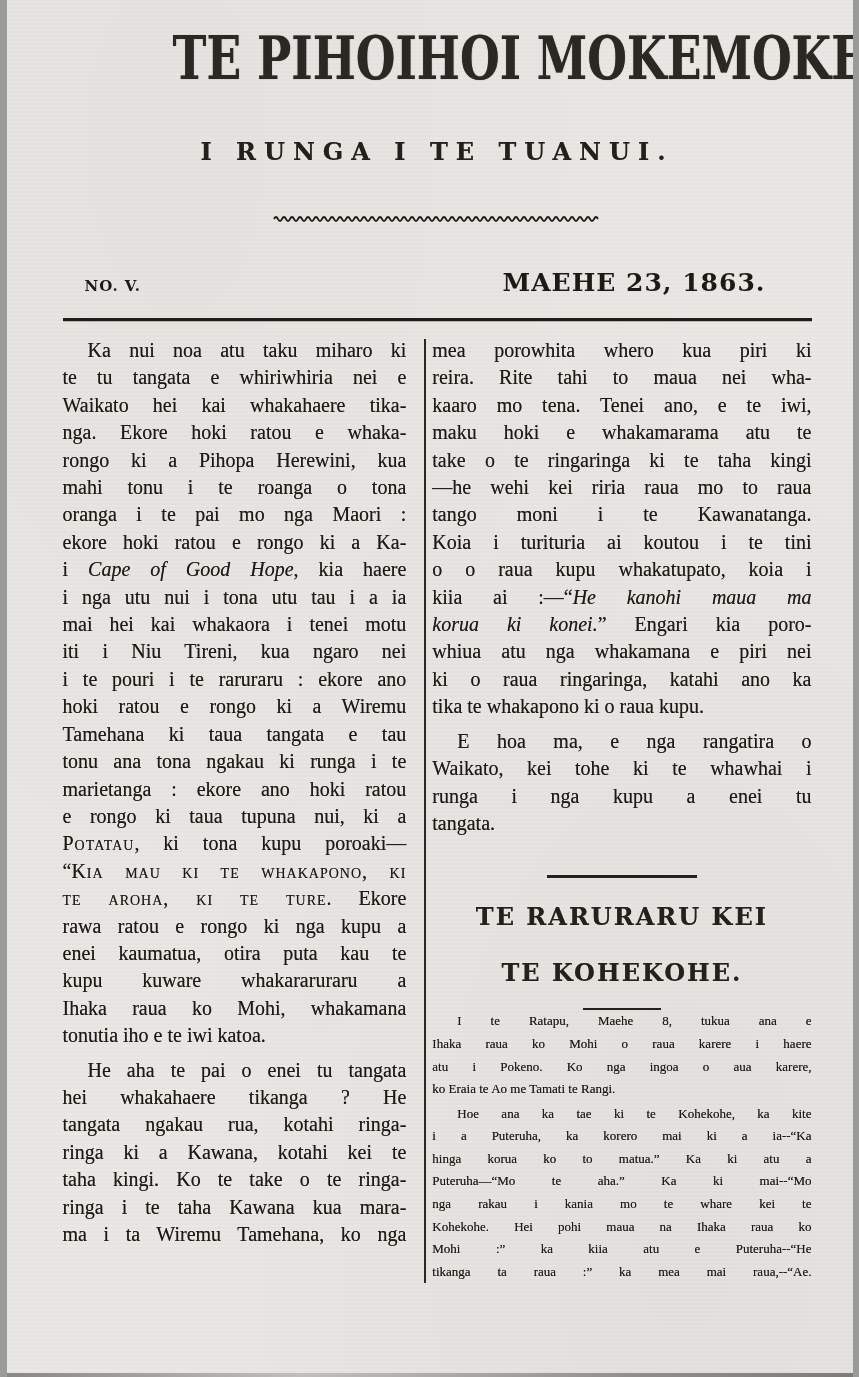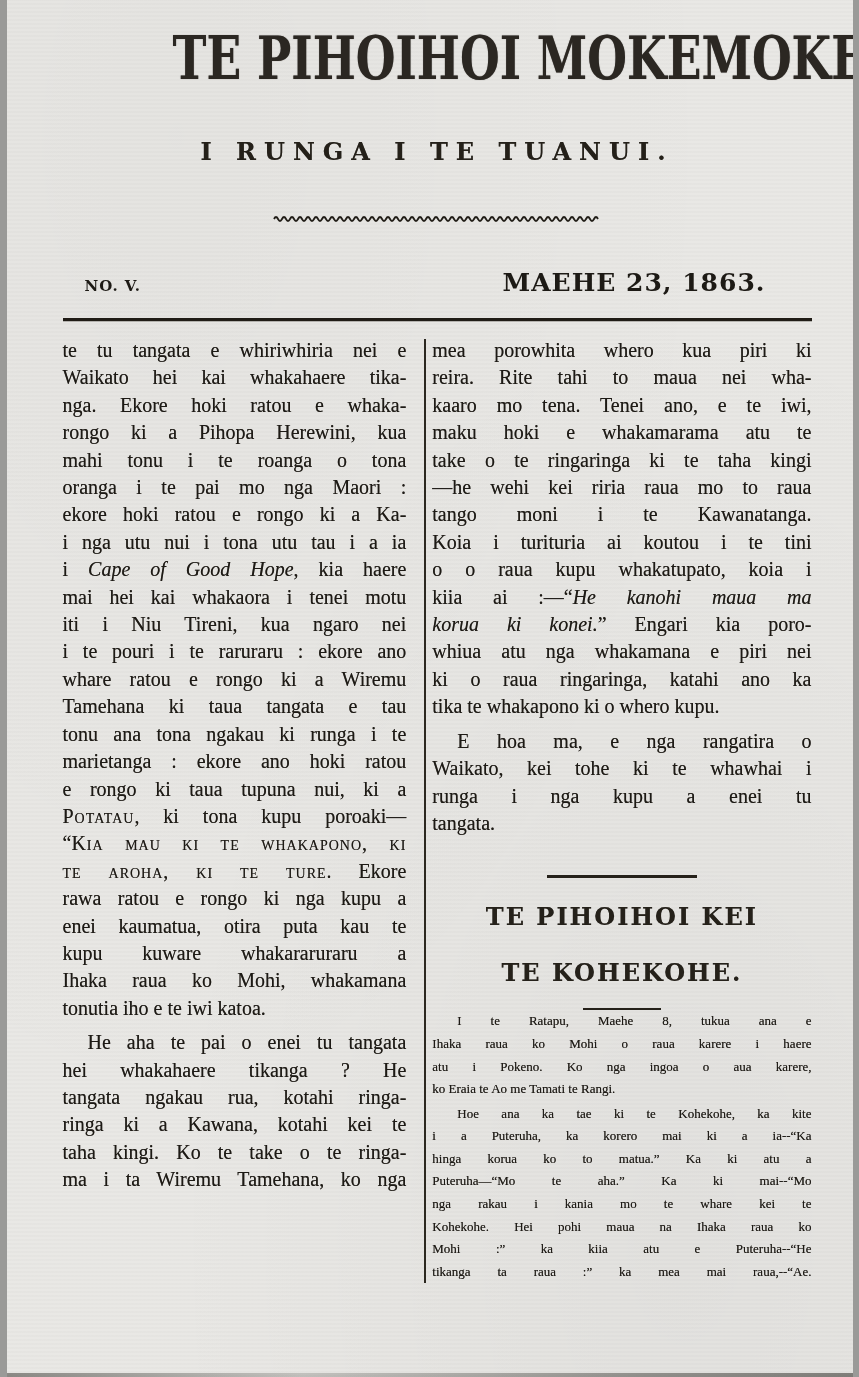--- a/index.html
+++ b/index.html
@@ -109,52 +109,54 @@
   <div class="issue-row">
     <span class="issue-no">NO. V.</span>
     <span class="issue-date">MAEHE 23, 1863.</span>
   </div>
 
   <div class="rule-top"></div>
 
   <div class="columns">
     <div class="col col-left plist">
         <div class="para">
+          <div class="line ind">Ka nui noa atu taku miharo ki</div>
           <div class="line">te tu tangata e whiriwhiria nei e</div>
           <div class="line">Waikato hei kai whakahaere tika-</div>
           <div class="line">nga.  Ekore hoki ratou e whaka-</div>
           <div class="line">rongo ki a Pihopa Herewini, kua</div>
           <div class="line">mahi tonu i te roanga o tona</div>
           <div class="line">oranga i te pai mo nga Maori :</div>
           <div class="line">ekore hoki ratou e rongo ki a Ka-</div>
+          <div class="line">i <i>Cape of Good Hope</i>, kia haere</div>
           <div class="line">i nga utu nui i tona utu tau i a ia</div>
-          <div class="line">i <i>Cape of Good Hope</i>, kia haere</div>
           <div class="line">mai hei kai whakaora i tenei motu</div>
           <div class="line">iti i Niu Tireni, kua ngaro nei</div>
           <div class="line">i te pouri i te raruraru : ekore ano</div>
-          <div class="line">whare ratou e rongo ki a Wiremu</div>
+          <div class="line">hoki ratou e rongo ki a Wiremu</div>
           <div class="line">Tamehana ki taua tangata e tau</div>
           <div class="line">tonu ana tona ngakau ki runga i te</div>
           <div class="line">marietanga : ekore ano hoki ratou</div>
           <div class="line">e rongo ki taua tupuna nui, ki a</div>
           <div class="line"><span class="sc">Potatau</span>, ki tona kupu poroaki—</div>
           <div class="line">“<span class="sc">Kia mau ki te whakapono, ki</span></div>
           <div class="line"><span class="sc">te aroha, ki te ture.</span>  Ekore</div>
           <div class="line">rawa ratou e rongo ki nga kupu a</div>
           <div class="line">enei kaumatua, otira puta kau te</div>
           <div class="line">kupu kuware whakararuraru a</div>
           <div class="line">Ihaka raua ko Mohi, whakamana</div>
           <div class="line end">tonutia iho e te iwi katoa.</div>
         </div>
         <div class="para">
           <div class="line ind">He aha te pai o enei tu tangata</div>
           <div class="line">hei whakahaere tikanga ?  He</div>
           <div class="line">tangata ngakau rua, kotahi ringa-</div>
           <div class="line">ringa ki a Kawana, kotahi kei te</div>
           <div class="line">taha kingi.  Ko te take o te ringa-</div>
+          <div class="line">ringa i te taha Kawana kua mara-</div>
           <div class="line">ma i ta Wiremu Tamehana, ko nga</div>
         </div>
       </div>
 
     <div class="vdivider"></div>
 
     <div class="col col-right">
       <div class="plist">
           <div class="para">
             <div class="line">mea porowhita whero kua piri ki</div>
@@ -163,33 +165,33 @@
             <div class="line">maku hoki e whakamarama atu te</div>
             <div class="line">take o te ringaringa ki te taha kingi</div>
             <div class="line">—he wehi kei riria raua mo to raua</div>
             <div class="line">tango moni i te Kawanatanga.</div>
             <div class="line">Koia i turituria ai koutou i te tini</div>
             <div class="line">o o raua kupu whakatupato, koia i</div>
             <div class="line">kiia ai :—“<i>He kanohi maua ma</i></div>
             <div class="line"><i>korua ki konei.</i>”  Engari kia poro-</div>
             <div class="line">whiua atu nga whakamana e piri nei</div>
             <div class="line">ki o raua ringaringa, katahi ano ka</div>
-            <div class="line end">tika te whakapono ki o whero kupu.</div>
+            <div class="line end">tika te whakapono ki o raua kupu.</div>
           </div>
           <div class="para">
             <div class="line ind">E hoa ma, e nga rangatira o</div>
             <div class="line">Waikato, kei tohe ki te whawhai i</div>
             <div class="line">runga i nga kupu a enei tu</div>
             <div class="line end">tangata.</div>
           </div>
         </div>
 
       <div class="section">
         <div class="srule srule-top"></div>
-        <h2 class="shead shead1">TE PIHOIHOI KEI</h2>
+        <h2 class="shead shead1">TE RARURARU KEI</h2>
         <h2 class="shead shead2">TE KOHEKOHE.</h2>
         <div class="srule srule-bottom"></div>
       </div>
 
       <div class="small-list plist">
           <div class="para">
             <div class="line ind">I te Ratapu, Maehe 8, tukua ana e</div>
             <div class="line">Ihaka raua ko Mohi o raua karere i haere</div>
             <div class="line">atu i Pokeno.  Ko nga ingoa o aua karere,</div>
             <div class="line end">ko Eraia te Ao me Tamati te Rangi.</div>

